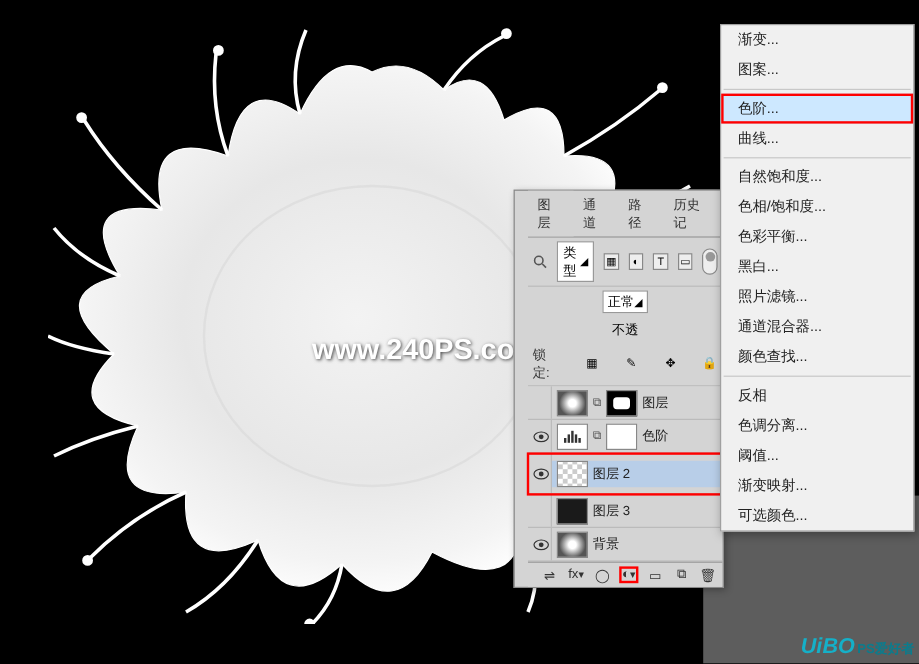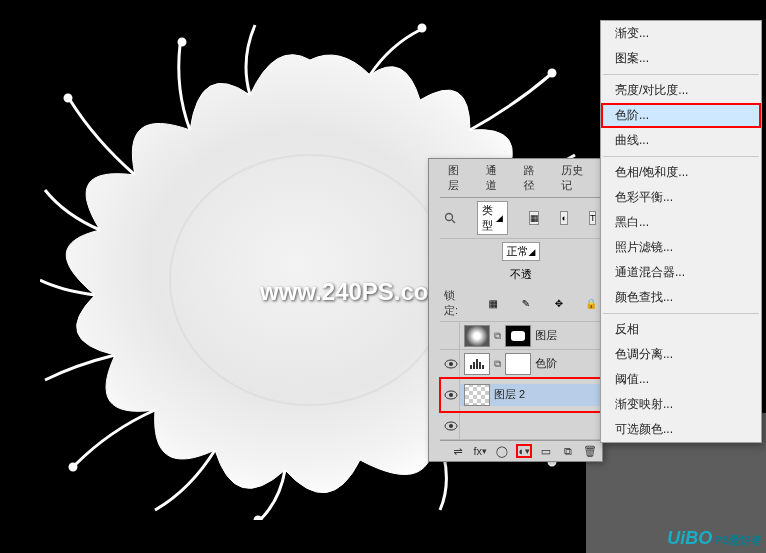--- a/index.html
+++ b/index.html
@@ -33,21 +33,21 @@
   
   .layers-panel {
     position: absolute; left: 428px; top: 158px; width: 175px;
     background: #d4d4d4; border: 1px solid #888; font-size: 11px;
     box-shadow: 2px 2px 6px rgba(0,0,0,.3);
     padding-left: 11px;
   }
   .panel-tabs { display: flex; border-bottom: 1px solid #999; background: #d4d4d4; }
   .panel-tab { padding: 4px 8px; cursor: default; color: #333; }
   .panel-tab.active { background: #d4d4d4; }
-  .panel-row1 { display: flex; align-items: center; padding: 3px 4px; gap: 21px; border-bottom: 1px solid #bbb; }
+  .panel-row1 { display: flex; align-items: center; padding: 3px 4px; gap: 8px; border-bottom: 1px solid #bbb; }
   .type-select { display: flex; align-items: center; gap: 3px; background: #fff; border: 1px solid #999; padding: 1px 4px; flex: 1; }
   .icon-filter { width: 14px; height: 14px; display: inline-flex; align-items: center; justify-content: center; }
   .mini-ico { width: 14px; height: 14px; border: 1px solid #888; background: #eee; display: inline-flex; align-items: center; justify-content: center; font-size: 9px; }
   .toggle { width: 14px; height: 22px; background: #eee; border: 1px solid #888; border-radius: 7px; position: relative; }
   .toggle::after { content: ""; position: absolute; top: 2px; left: 2px; width: 8px; height: 8px; background: #999; border-radius: 4px; }
   .panel-row-blend { display: flex; align-items: center; padding: 3px 4px; gap: 6px; flex-direction: column; }
   .blend-select { background: #fff; border: 1px solid #999; padding: 1px 4px; flex: 1; display: flex; justify-content: space-between; align-items: center; }
   .panel-row-lock { display: flex; align-items: center; padding: 3px 4px; gap: 20px; border-bottom: 1px solid #bbb; }
   .lock-label { color: #333; }
   .lock-ico { width: 14px; height: 14px; display: inline-flex; align-items: center; justify-content: center; font-size: 10px; }
@@ -222,50 +222,61 @@
             <ellipse cx="7" cy="5" rx="6" ry="4" fill="none" stroke="#333"></ellipse>
             <circle cx="7" cy="5" r="2" fill="#333"></circle>
           </svg>
       </div>
       <div class="layer-content">
         <div class="thumb checker"></div>
         <span class="layer-name">图层 2</span>
       </div>
     </div>
 
+    <div class="layer-row">
+      <div class="eye-col"></div>
+      <div class="layer-content">
+        <div class="thumb dark"></div>
+        <span class="layer-name">图层 3</span>
+      </div>
+    </div>
 
     <div class="layer-row">
       <div class="eye-col">
         <svg width="14" height="10" viewBox="0 0 14 10">
             <ellipse cx="7" cy="5" rx="6" ry="4" fill="none" stroke="#333"></ellipse>
             <circle cx="7" cy="5" r="2" fill="#333"></circle>
           </svg>
+      </div>
+      <div class="layer-content">
+        <div class="thumb splash"></div>
+        <span class="layer-name">背景</span>
       </div>
     </div>
   </div>
 
   <div class="panel-footer">
     <span class="foot-ico">⇌</span>
     <span class="foot-ico">fx<span class="tri">▾</span></span>
     <span class="foot-ico">◯</span>
     <span class="foot-ico boxed">◐<span class="tri">▾</span></span>
     <span class="foot-ico">▭</span>
     <span class="foot-ico">⧉</span>
     <span class="foot-ico">🗑</span>
   </div>
 </div>
 
 <div class="ctx-menu">
   <div class="ctx-item">渐变...</div>
   <div class="ctx-item">图案...</div>
   <div class="ctx-sep"></div>
-  <div class="ctx-item">亮度/对比度...</div>
   <div class="ctx-item sel red">色阶...</div>
   <div class="ctx-item">曲线...</div>
   <div class="ctx-sep"></div>
+  <div class="ctx-item">自然饱和度...</div>
   <div class="ctx-item">色相/饱和度...</div>
   <div class="ctx-item">色彩平衡...</div>
   <div class="ctx-item">黑白...</div>
   <div class="ctx-item">照片滤镜...</div>
   <div class="ctx-item">通道混合器...</div>
   <div class="ctx-item">颜色查找...</div>
   <div class="ctx-sep"></div>
   <div class="ctx-item">反相</div>
   <div class="ctx-item">色调分离...</div>
   <div class="ctx-item">阈值...</div>

